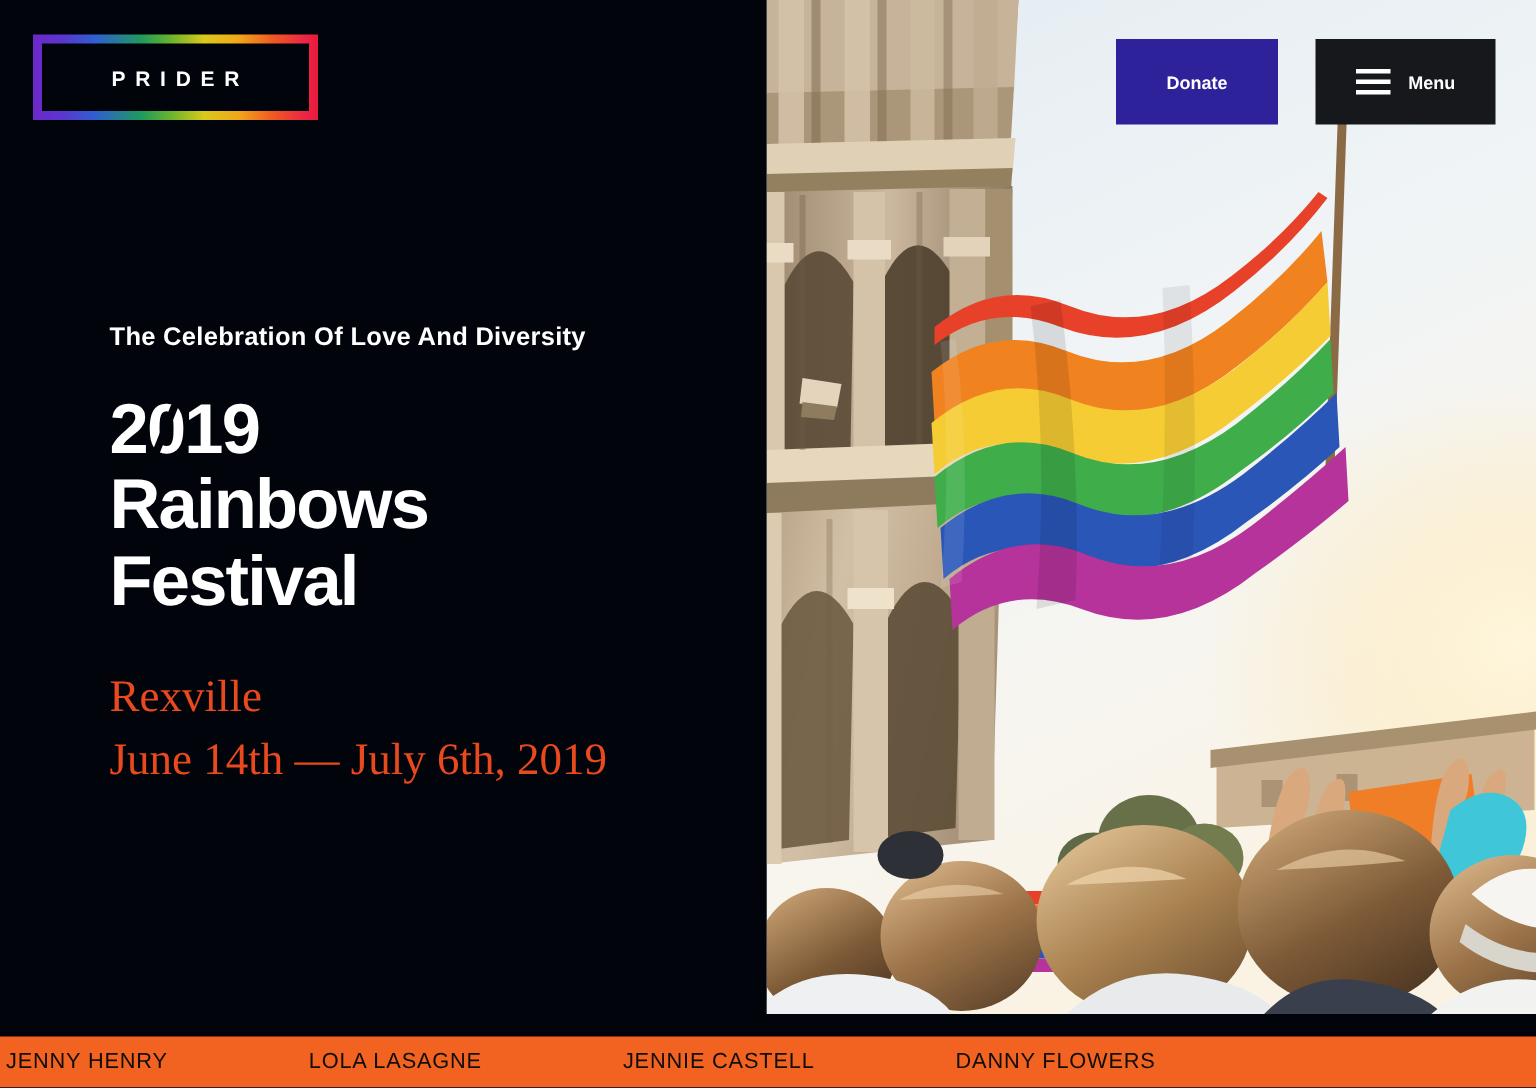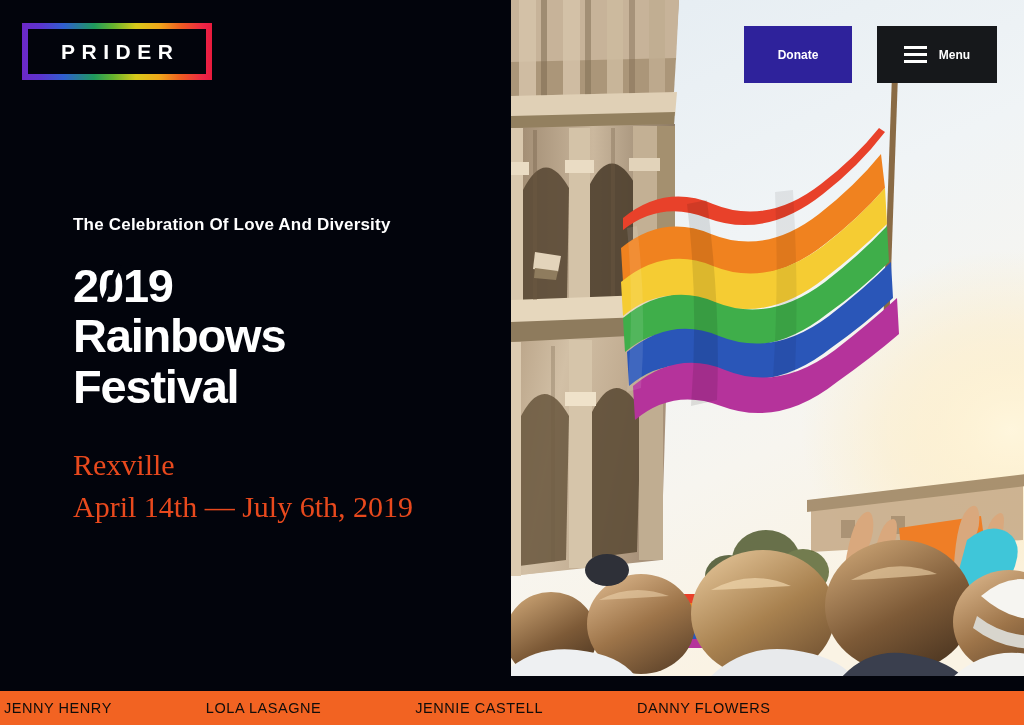--- a/index.html
+++ b/index.html
@@ -32,21 +32,21 @@
     padding:6px;
     z-index:6;
   }
   .logo-inner {
     width:100%; height:100%;
     background:#02040c;
     display:flex; align-items:center; justify-content:center;
   }
   .logo-text {
     color:#ffffff;
-    font-size:21px;
+    font-size:14px;
     font-weight:bold;
     letter-spacing:6.5px;
     text-indent:6.5px;
     font-family:"Liberation Sans", sans-serif;
   }
 
   
   .hero { position:absolute; left:73px; top:215px; width:420px; z-index:5; }
   .eyebrow {
     color:#ffffff;
@@ -369,21 +369,21 @@
     <div class="eyebrow">The Celebration Of Love And Diversity</div>
 
     <h1 class="headline">
       <span class="ln"><span>2</span><span class="slashed-zero">0</span><span>19</span></span>
       <span class="ln">Rainbows</span>
       <span class="ln">Festival</span>
     </h1>
 
     <div class="meta">
       <span class="row">Rexville</span>
-      <span class="row">April 14th — July 6th, 2019</span>
+      <span class="row">June 14th — July 6th, 2019</span>
     </div>
   </div>
 
   <div class="ticker">
     <div class="ticker-track" id="ticker-track">
         <span class="ticker-item">JENNY HENRY</span>
         <span class="ticker-item">LOLA LASAGNE</span>
         <span class="ticker-item">JENNIE CASTELL</span>
         <span class="ticker-item">DANNY FLOWERS</span>
       </div>

